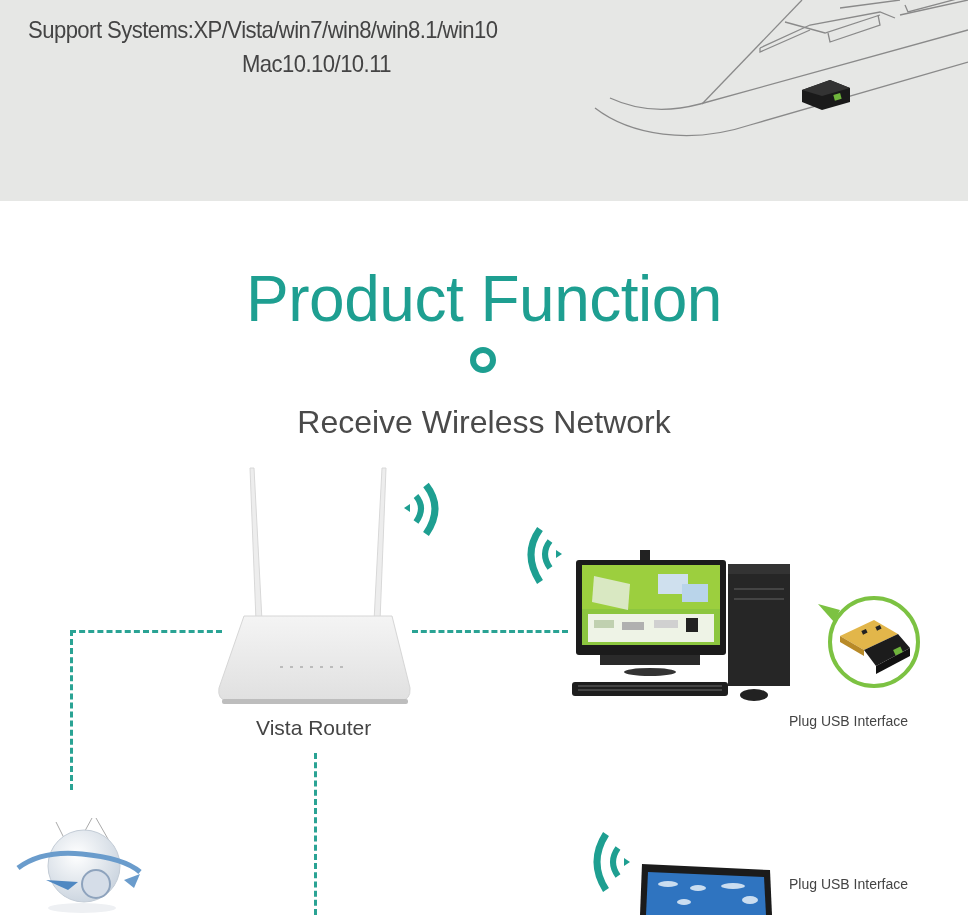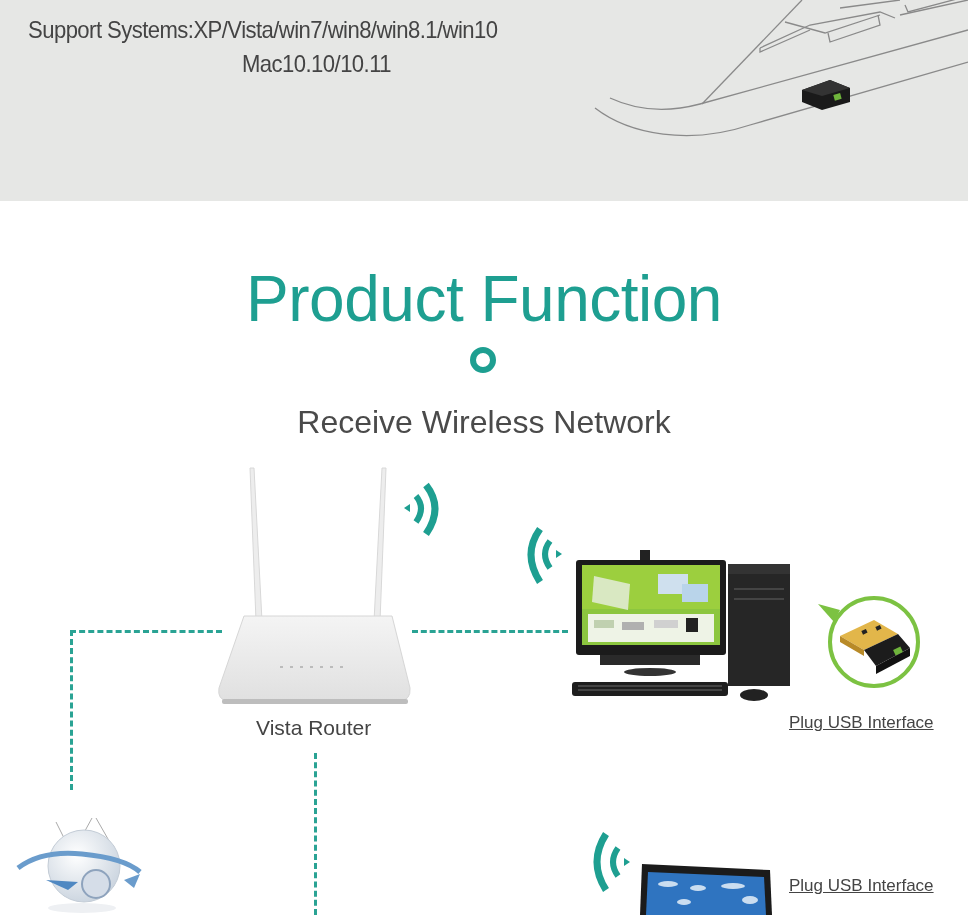--- a/index.html
+++ b/index.html
@@ -15,21 +15,21 @@
   
   .title { position: absolute; left: 0; width: 968px; top: 262px; text-align: center; font-size: 64px; color: #1e9f91; letter-spacing: -0.5px; }
   .ring { position: absolute; left: 470px; top: 347px; width: 26px; height: 26px; border: 6px solid #1e9f91; border-radius: 50%; }
   .subtitle { position: absolute; left: 0; width: 968px; top: 384px; text-align: center; font-size: 32px; color: #4a4a4a; margin-top: 20px; }
 
   
   .dash-h { position: absolute; height: 0; border-top: 3px dashed #2aa394; }
   .dash-v { position: absolute; width: 0; border-left: 3px dashed #2aa394; }
 
   .label { position: absolute; font-size: 21px; color: #444; white-space: nowrap; }
-  .label.small { font-size: 17px; text-decoration: underline; }
+  .label.small { font-size: 14px; }
 
   svg { display: block; }
 </style>
 </head>
 <body>
 
 <div class="banner">
   <div class="support-line1">Support Systems:XP/Vista/win7/win8/win8.1/win10</div>
   <div class="support-line2">Mac10.10/10.11</div>
   <div class="laptop-sketch">

